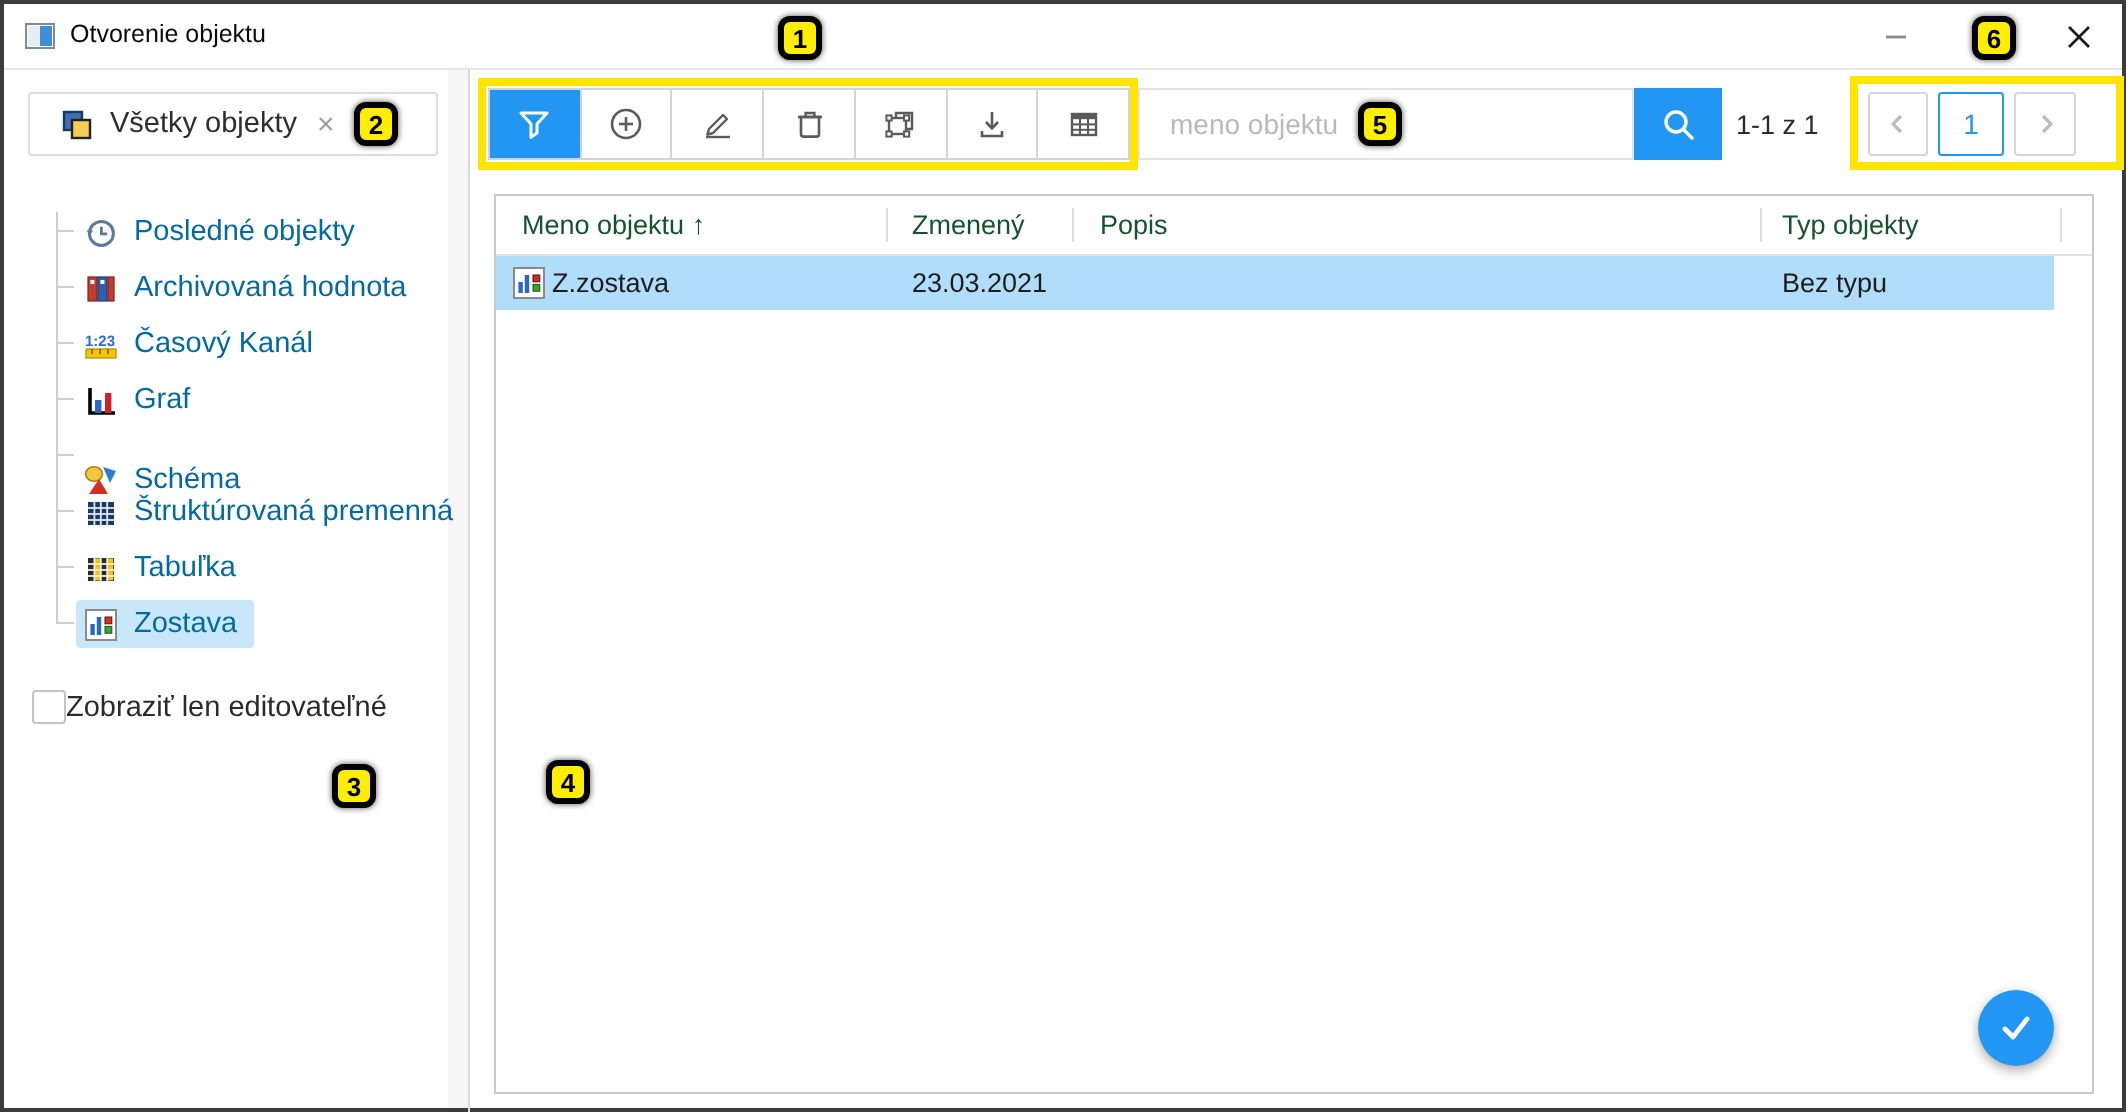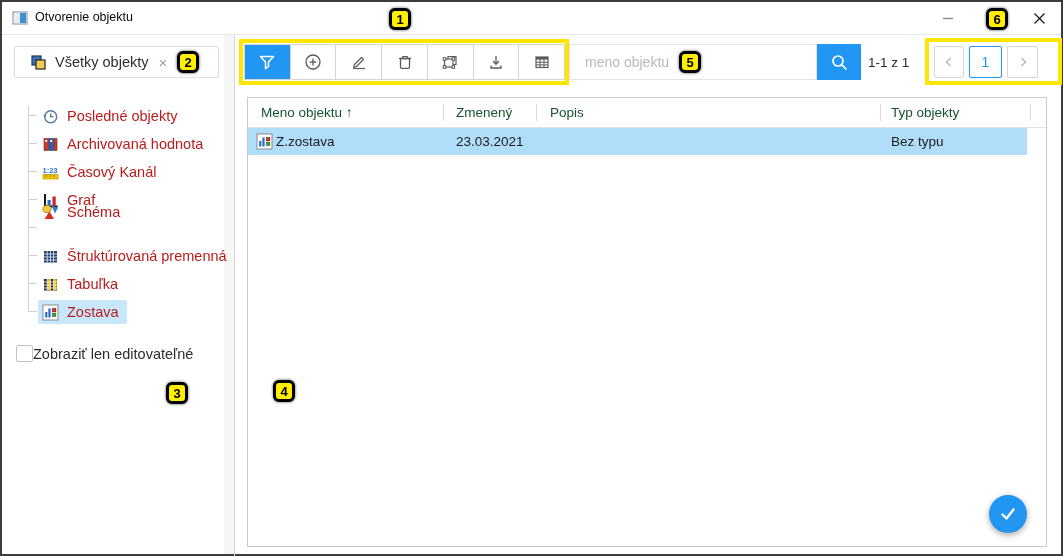--- a/index.html
+++ b/index.html
@@ -25,21 +25,21 @@
   .chip { position:absolute; left:12px; top:44px; width:205px; height:32px;
           border:1px solid #dcdcdc; border-radius:2px; background:#fff;
           display:flex; align-items:center; padding:0 10px 0 15px; gap:8px; }
   .chip-label { font-size:14.5px; color:#2d2d2d; }
   .chip-x { font-size:15px; color:#9e9e9e; margin-left:2px; cursor:pointer; }
 
   .tree-vline { position:absolute; left:26px; top:104px; width:1px; height:206px; background:#cfcfcf; }
   .tree-tick { position:absolute; left:26px; width:9px; height:1px; background:#cfcfcf; }
 
   .side-item { position:absolute; left:40px; height:24px; display:flex; align-items:center; gap:8px;
-               font-size:14.5px; color:#b91c1c; cursor:pointer; white-space:nowrap; }
+               font-size:14.5px; color:#0369a1; cursor:pointer; white-space:nowrap; }
   .side-item.selected { left:36px; padding:0 8px 0 4px; background:#c9e7fb; border-radius:2px; }
   .side-icon { width:17px; height:17px; flex:0 0 17px; }
 
   .cb-row { position:absolute; left:14px; top:343px; display:flex; align-items:center; gap:0; }
   .checkbox { width:17px; height:17px; border:1px solid #c3c3c3; background:#fff; border-radius:2px; }
   .cb-label { font-size:14.5px; color:#2b2b2b; }
 
   
   .toolbar { position:absolute; left:242px; top:42px; width:321px; height:36px;
              display:flex; border:1px solid #d4d4d4; background:#fff; }
@@ -166,21 +166,21 @@
     <span>Časový Kanál</span>
   </div>
   <div class="side-item" style="top:186px">
     <svg class="side-icon" viewBox="0 0 17 17">
       <polyline points="3,2 3,14.5 15.5,14.5" fill="none" stroke="#000" stroke-width="1.8"></polyline>
       <rect x="5.5" y="8" width="3.2" height="6.5" fill="#2868c8"></rect>
       <rect x="10.5" y="4.5" width="3.2" height="10" fill="#cc2222"></rect>
     </svg>
     <span>Graf</span>
   </div>
-  <div class="side-item" style="top:198px">
+  <div class="side-item" style="top:226px">
     <svg class="side-icon" viewBox="0 0 17 17">
       <ellipse cx="5" cy="5" rx="4.2" ry="3.6" fill="#f5c73d" stroke="#a97f10" stroke-width=".8"></ellipse>
       <polygon points="9.5,1.5 16,3.5 13,9.5" fill="#2d7dd2"></polygon>
       <polygon points="2.5,15 7.5,7.5 12,15" fill="#d23022"></polygon>
     </svg>
     <span>Schéma</span>
   </div>
   <div class="side-item" style="top:242px">
     <svg class="side-icon" viewBox="0 0 17 17">
       <rect x="2" y="3" width="13" height="11.5" fill="#1b3b66"></rect>

